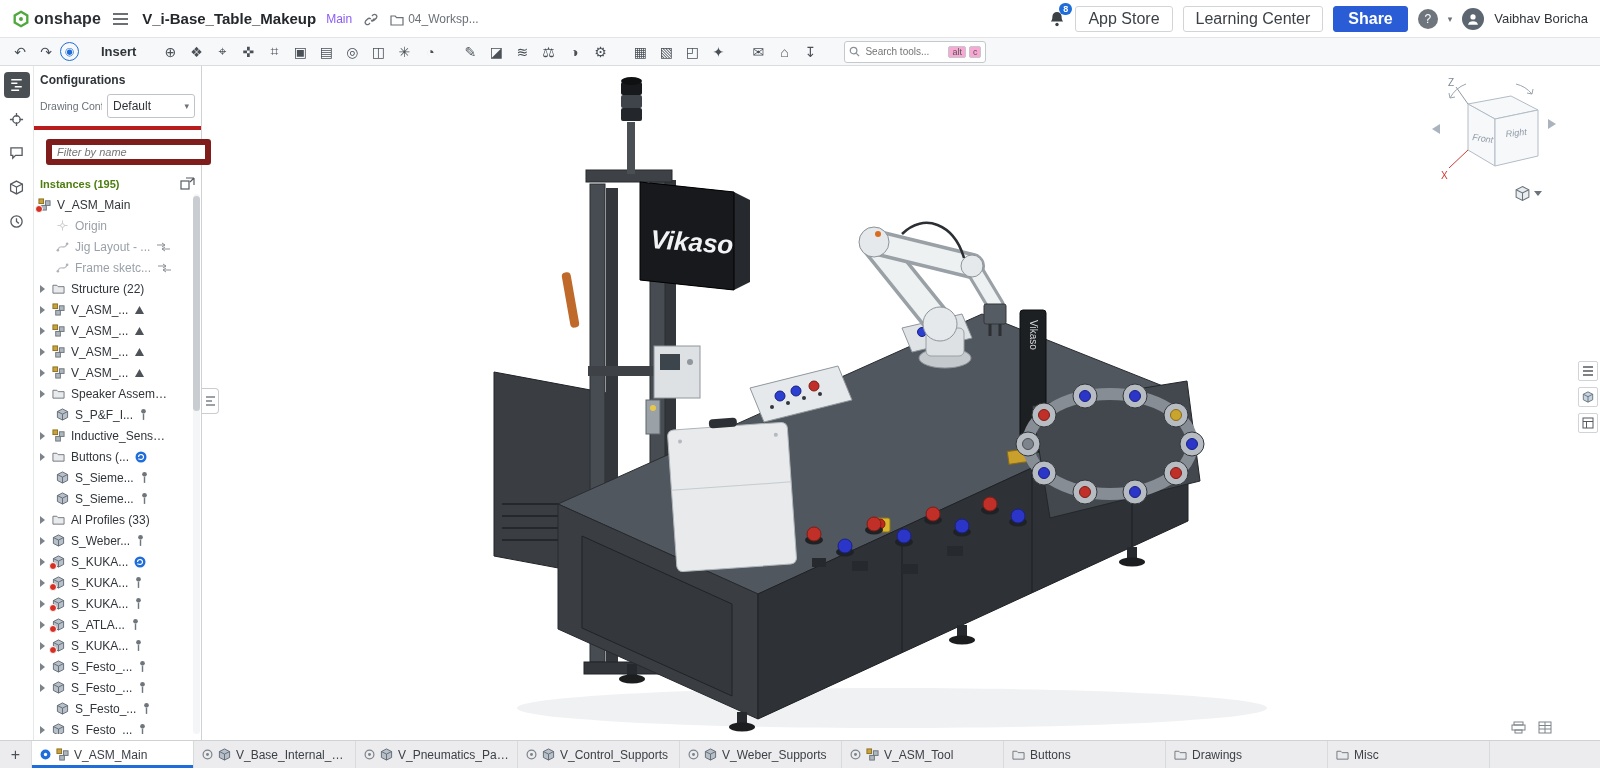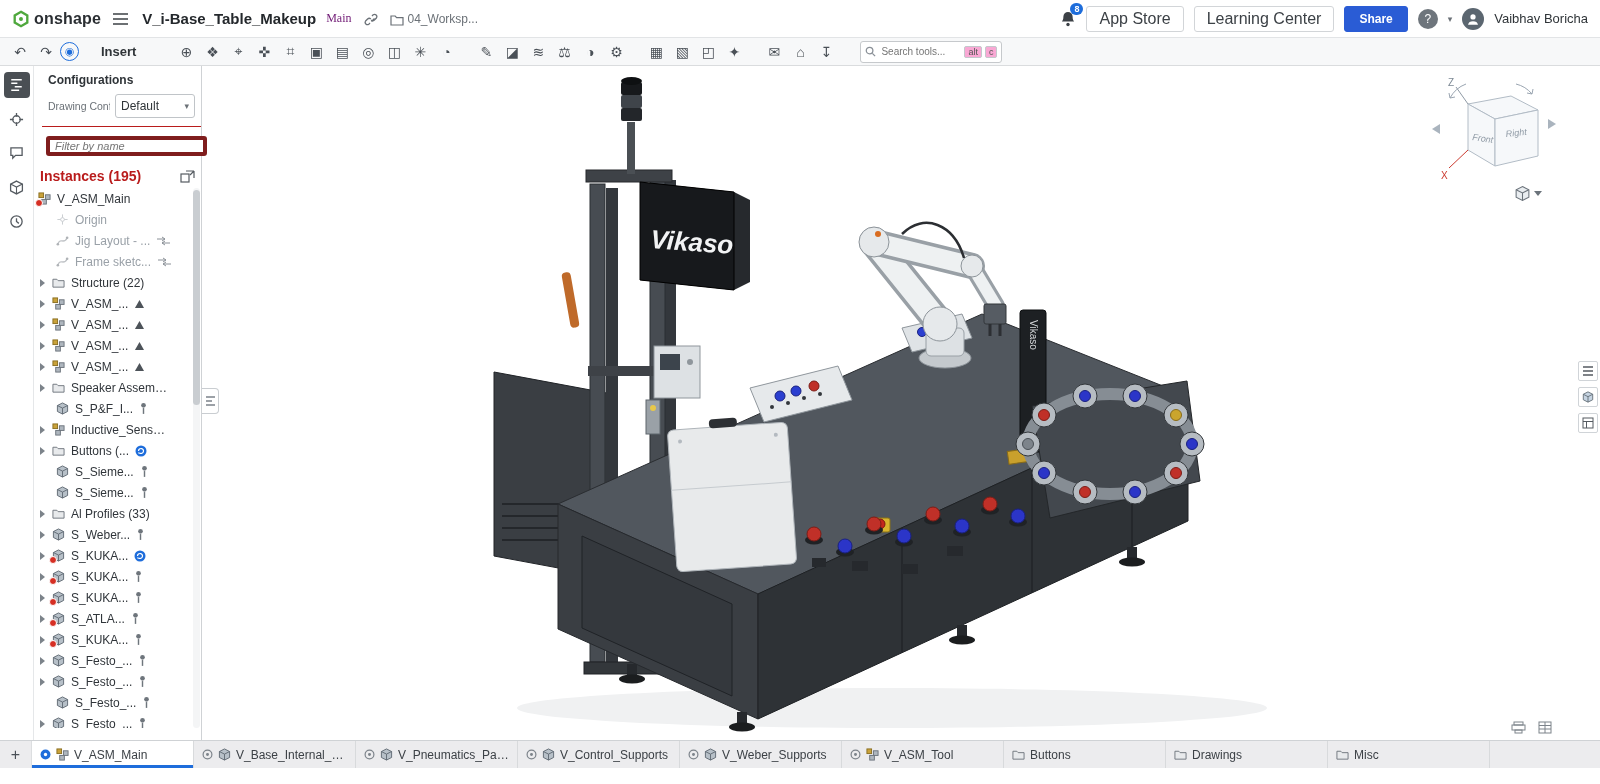--- a/index.html
+++ b/index.html
@@ -8,70 +8,70 @@
   button{font-family:inherit;cursor:pointer;}
   
   .header{position:absolute;left:0;top:0;width:1600px;height:38px;background:#fff;
           border-bottom:1px solid #e2e4e6;display:flex;align-items:center;justify-content:space-between;
           padding:0 12px;box-sizing:border-box;z-index:5;}
   .h-left,.h-right{display:flex;align-items:center;gap:10px;}
   .logo{display:flex;align-items:center;gap:4px;}
   .logo b{font-size:16px;color:#2b2f33;letter-spacing:.2px;}
   .hamb{background:none;border:none;padding:2px;display:flex;}
   .doc-title{font-size:15px;font-weight:bold;color:#24282c;margin-left:2px;}
-  .branch{font-size:12px;color:#701a75;font-family:Liberation Serif, serif;}
+  .branch{font-size:12px;color:#8b5cf6;}
   .icon-btn{background:none;border:none;display:flex;align-items:center;padding:2px;}
   .ws{display:flex;align-items:flex-end;gap:4px;font-size:12px;color:#6b7177;}
   .bell-wrap{position:relative;display:flex;}
   .bell-badge{position:absolute;top:-7px;right:-7px;background:#1e6ddb;color:#fff;font-size:9px;
               border-radius:7px;padding:1px 4px;font-weight:bold;}
   .hdr-btn{height:26px;padding:0 12px;background:#fff;border:1px solid #d2d5d8;border-radius:3px;
            font-size:16px;color:#3c4146;}
   .share-btn{height:26px;padding:0 14px;background:#2a5cd5;border:1px solid #2a5cd5;border-radius:3px;
-             font-size:12px;color:#fff;font-weight:bold;text-align:center;}
+             font-size:16px;color:#fff;font-weight:bold;text-align:center;}
   .help-btn{width:20px;height:20px;border-radius:50%;background:#6e757c;color:#fff;border:none;
             font-size:12px;display:flex;align-items:center;justify-content:center;padding:0;}
   .caret{font-size:9px;color:#6b7177;}
   .avatar{width:22px;height:22px;border-radius:50%;background:#5b6670;display:flex;align-items:center;
           justify-content:center;}
   .user-name{font-size:13px;color:#2f3438;}
   
   .toolbar{position:absolute;left:0;top:38px;width:1600px;height:28px;background:#f7f8f9;
            border-bottom:1px solid #dadcde;display:flex;align-items:center;padding:0 8px;
            box-sizing:border-box;z-index:5;}
   .tb-group{display:flex;align-items:center;gap:2px;margin-right:16px;}
   .tb-btn{width:24px;height:22px;display:flex;align-items:center;justify-content:center;font-size:14px;
           color:#4a5057;background:none;border:none;padding:0;}
   .tb-accent{color:#1e6ddb;border:1.5px solid #1e6ddb;border-radius:50%;width:19px;height:19px;font-size:11px;}
-  .insert-btn{background:none;border:none;font-size:13px;color:#2f3438;font-weight:bold;margin-right:32px;}
+  .insert-btn{background:none;border:none;font-size:13px;color:#2f3438;font-weight:bold;margin-right:16px;}
   .search-tools{display:flex;align-items:center;border:1px solid #c6c9cc;border-radius:3px;background:#fff;
                 height:20px;padding:0 4px;gap:3px;margin-left:6px;}
   .search-tools input{border:none;outline:none;font-size:10px;width:78px;color:#333;background:transparent;}
   .kbd{font-size:9px;border:1px solid #c4c8cc;border-radius:2px;padding:0 3px;background:#f9a8d4;color:#555;}
   
   .rail{position:absolute;left:0;top:66px;width:34px;height:674px;background:#fff;
         border-right:1px solid #e5e7e9;display:flex;flex-direction:column;align-items:center;
         padding-top:6px;gap:8px;box-sizing:border-box;z-index:4;}
   .rail-btn{width:26px;height:26px;border:none;background:none;border-radius:4px;display:flex;
             align-items:center;justify-content:center;padding:0;}
   .rail-btn.active{background:#4a4f54;}
   
   .panel{position:absolute;left:34px;top:66px;width:168px;height:674px;background:#fff;
          border-right:1px solid #cfd2d5;box-sizing:border-box;z-index:4;}
-  .cfg{padding:7px 6px 8px;border-bottom:1px solid #b91c1c;margin-left:8px;}
+  .cfg{padding:7px 6px 8px;border-bottom:4px solid #b91c1c;}
   .cfg-title{font-size:12px;font-weight:bold;color:#2f3438;margin-bottom:7px;}
   .cfg-row{display:flex;align-items:center;gap:5px;}
   .cfg-label{font-size:10.5px;color:#6b7177;width:62px;white-space:nowrap;overflow:hidden;}
   .select{flex:1;display:flex;align-items:center;justify-content:space-between;border:1px solid #c0c4c8;
           border-radius:3px;height:22px;padding:0 5px;font-size:12px;color:#2f3438;background:#fff;}
   .filter-row{display:flex;align-items:center;gap:6px;padding:9px 6px;}
-  .filter-input{flex:1;height:20px;border:4px solid #7f1d1d;border-radius:3px;font-size:11px;
+  .filter-input{flex:1;height:26px;border:6px solid #7f1d1d;border-radius:3px;font-size:11px;
                 font-style:italic;padding:0 5px;color:#333;box-sizing:border-box;}
   .inst-hdr{display:flex;align-items:center;justify-content:space-between;padding:3px 6px 4px;}
-  .inst-title{font-size:14px;font-weight:bold;color:#b91c1c;}
+  .inst-title{font-size:11px;font-weight:bold;color:#4d7c0f;}
   .tree{position:relative;height:540px;overflow:hidden;}
   .tree-row{height:21px;display:flex;align-items:center;padding-left:4px;font-size:12px;color:#30353a;}
   .tree-row.dim{color:#9aa1a8;}
   .tree-row.dim .t-icon{opacity:.55;}
   .chev{width:14px;flex:none;display:flex;align-items:center;}
   .ind-sp{width:14px;flex:none;}
   .ind-sp2{width:4px;flex:none;}
   .t-icon{width:16px;flex:none;display:flex;align-items:center;position:relative;}
   .badge-red{position:absolute;left:-3px;bottom:-2px;width:8px;height:8px;border-radius:50%;
              background:#d62f24;border:1.5px solid #fff;box-sizing:border-box;}

